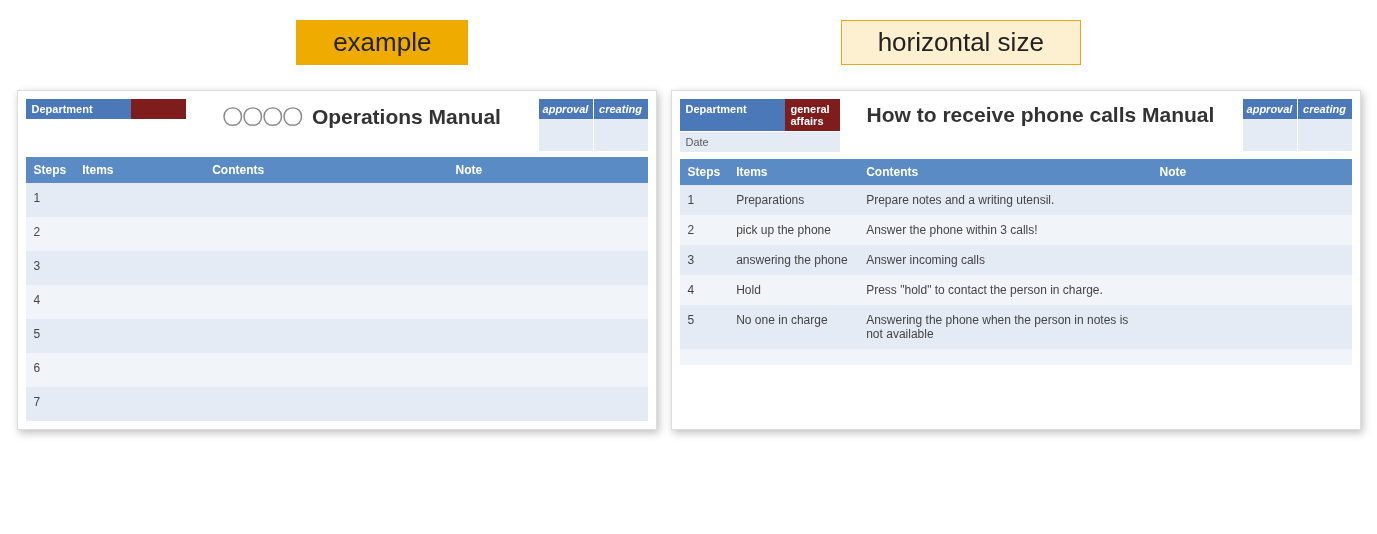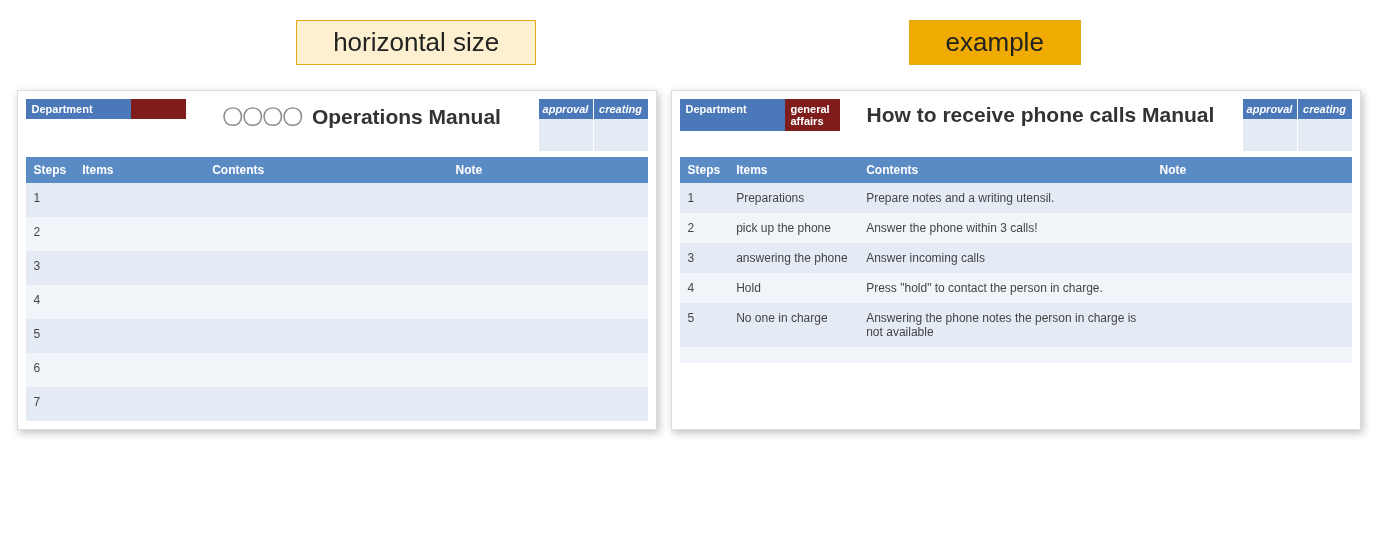--- a/index.html
+++ b/index.html
@@ -148,22 +148,22 @@
       color: #fff;
       font-weight: bold;
       font-size: 11px;
       line-height: 1.1;
     }
   </style>
 </head>
 <body>
 
 <div class="top-labels">
+  <div class="label-box dark">example</div>
   <div class="label-box light">horizontal size</div>
-  <div class="label-box dark">example</div>
 </div>
 
 <div class="cards">
 
   <div class="card left">
     <div class="header-row">
       <div class="meta-left">
         <div class="meta-pair">
           <div class="meta-cell label-col">Department</div>
           <div class="meta-cell val-col"></div>
@@ -242,20 +242,24 @@
     </table>
   </div>
 
   <div class="card right">
     <div class="header-row">
       <div class="meta-left">
         <div class="meta-pair">
           <div class="meta-cell label-col">Department</div>
           <div class="meta-cell val-col filled">general affairs</div>
         </div>
+        <div class="meta-pair">
+          <div class="meta-cell plain label-col">Date</div>
+          <div class="meta-cell plain val-col"></div>
+        </div>
       </div>
       <div class="title-area">
         <span class="title-text">How to receive phone calls Manual</span>
       </div>
       <div class="approval-box">
         <div class="approval-head">
           <div class="approval-cell-h">approval</div>
           <div class="approval-cell-h">creating</div>
         </div>
         <div class="approval-body">
@@ -294,21 +298,21 @@
           </tr>
           <tr class="even">
             <td>4</td>
             <td>Hold</td>
             <td>Press "hold" to contact the person in charge.</td>
             <td></td>
           </tr>
           <tr class="odd">
             <td>5</td>
             <td>No one in charge</td>
-            <td>Answering the phone notes the person in charge is not available</td>
+            <td>Answering the phone when the person in notes is not available</td>
             <td></td>
           </tr>
           <tr class="even">
             <td></td>
             <td></td>
             <td></td>
             <td></td>
           </tr>
         </tbody>
     </table>

